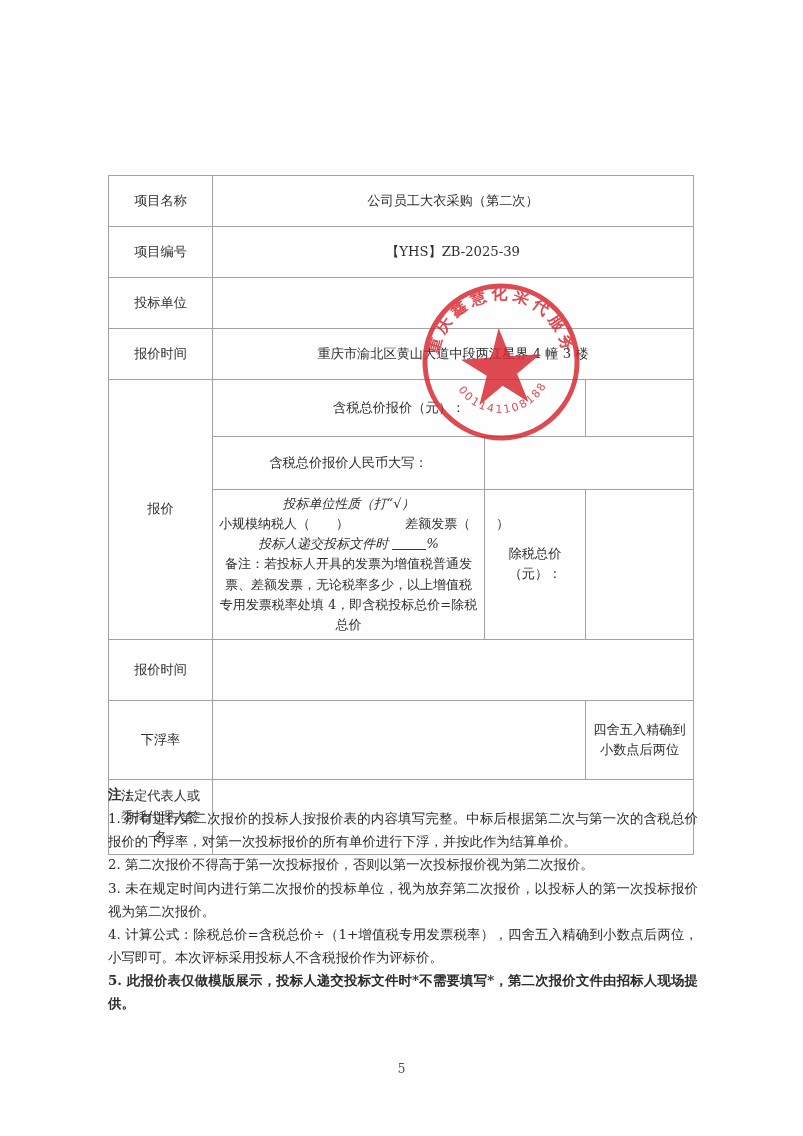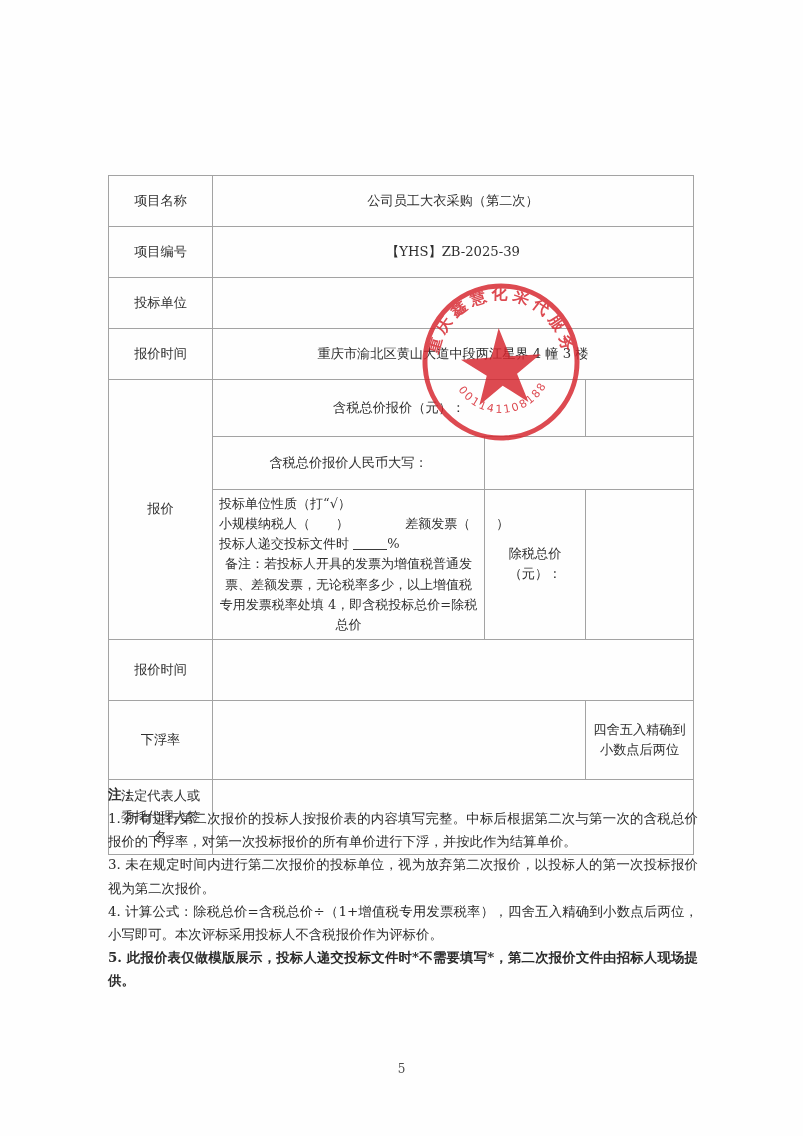--- a/index.html
+++ b/index.html
@@ -58,21 +58,21 @@
   }
   .lbl { width: 104px; }
   .b { font-weight: normal; }
   .tall-1 { height: 42px; }
   .cell-nature {
     text-align: left;
     font-size: 13px;
     line-height: 1.62;
     padding: 5px 8px 6px 8px;
   }
-  .cell-nature .ctr { text-align: left; }
+  .cell-nature .ctr { text-align: center; font-style: italic; }
   .nowrap-row { white-space: nowrap; }
   .sp-wide { display: inline-block; width: 48px; }
   .ul-blank {
     display: inline-block;
     width: 34px;
     border-bottom: 1px solid #3a3a3a;
     vertical-align: -2px;
   }
 
   
@@ -216,20 +216,21 @@
           <textPath href="#arcBottom" startOffset="16%">001141108188</textPath>
         </text>
       </g>
       <polygon fill="#d6232c" points="81,47 90.4,75.9 120.8,75.9 96.2,93.8 105.6,122.7 81,104.8 56.4,122.7 65.8,93.8 41.2,75.9 71.6,75.9"></polygon>
     </svg>
   </div>
 
   <div class="notes">
     <div class="note-head">注：</div>
     <p>1. 所有进行第二次报价的投标人按报价表的内容填写完整。中标后根据第二次与第一次的含税总价报价的下浮率，对第一次投标报价的所有单价进行下浮，并按此作为结算单价。</p>
+    <p>2. 第二次报价不得高于第一次投标报价，否则以第一次投标报价视为第二次报价。</p>
     <p>3. 未在规定时间内进行第二次报价的投标单位，视为放弃第二次报价，以投标人的第一次投标报价视为第二次报价。</p>
     <p>4. 计算公式：除税总价=含税总价÷（1+增值税专用发票税率），四舍五入精确到小数点后两位，小写即可。本次评标采用投标人不含税报价作为评标价。</p>
     <p class="bold-note">5. 此报价表仅做模版展示，投标人递交投标文件时*不需要填写*，第二次报价文件由招标人现场提供。</p>
   </div>
 
   <div class="page-num">5</div>
 
 </div>
 
 </body></html>

